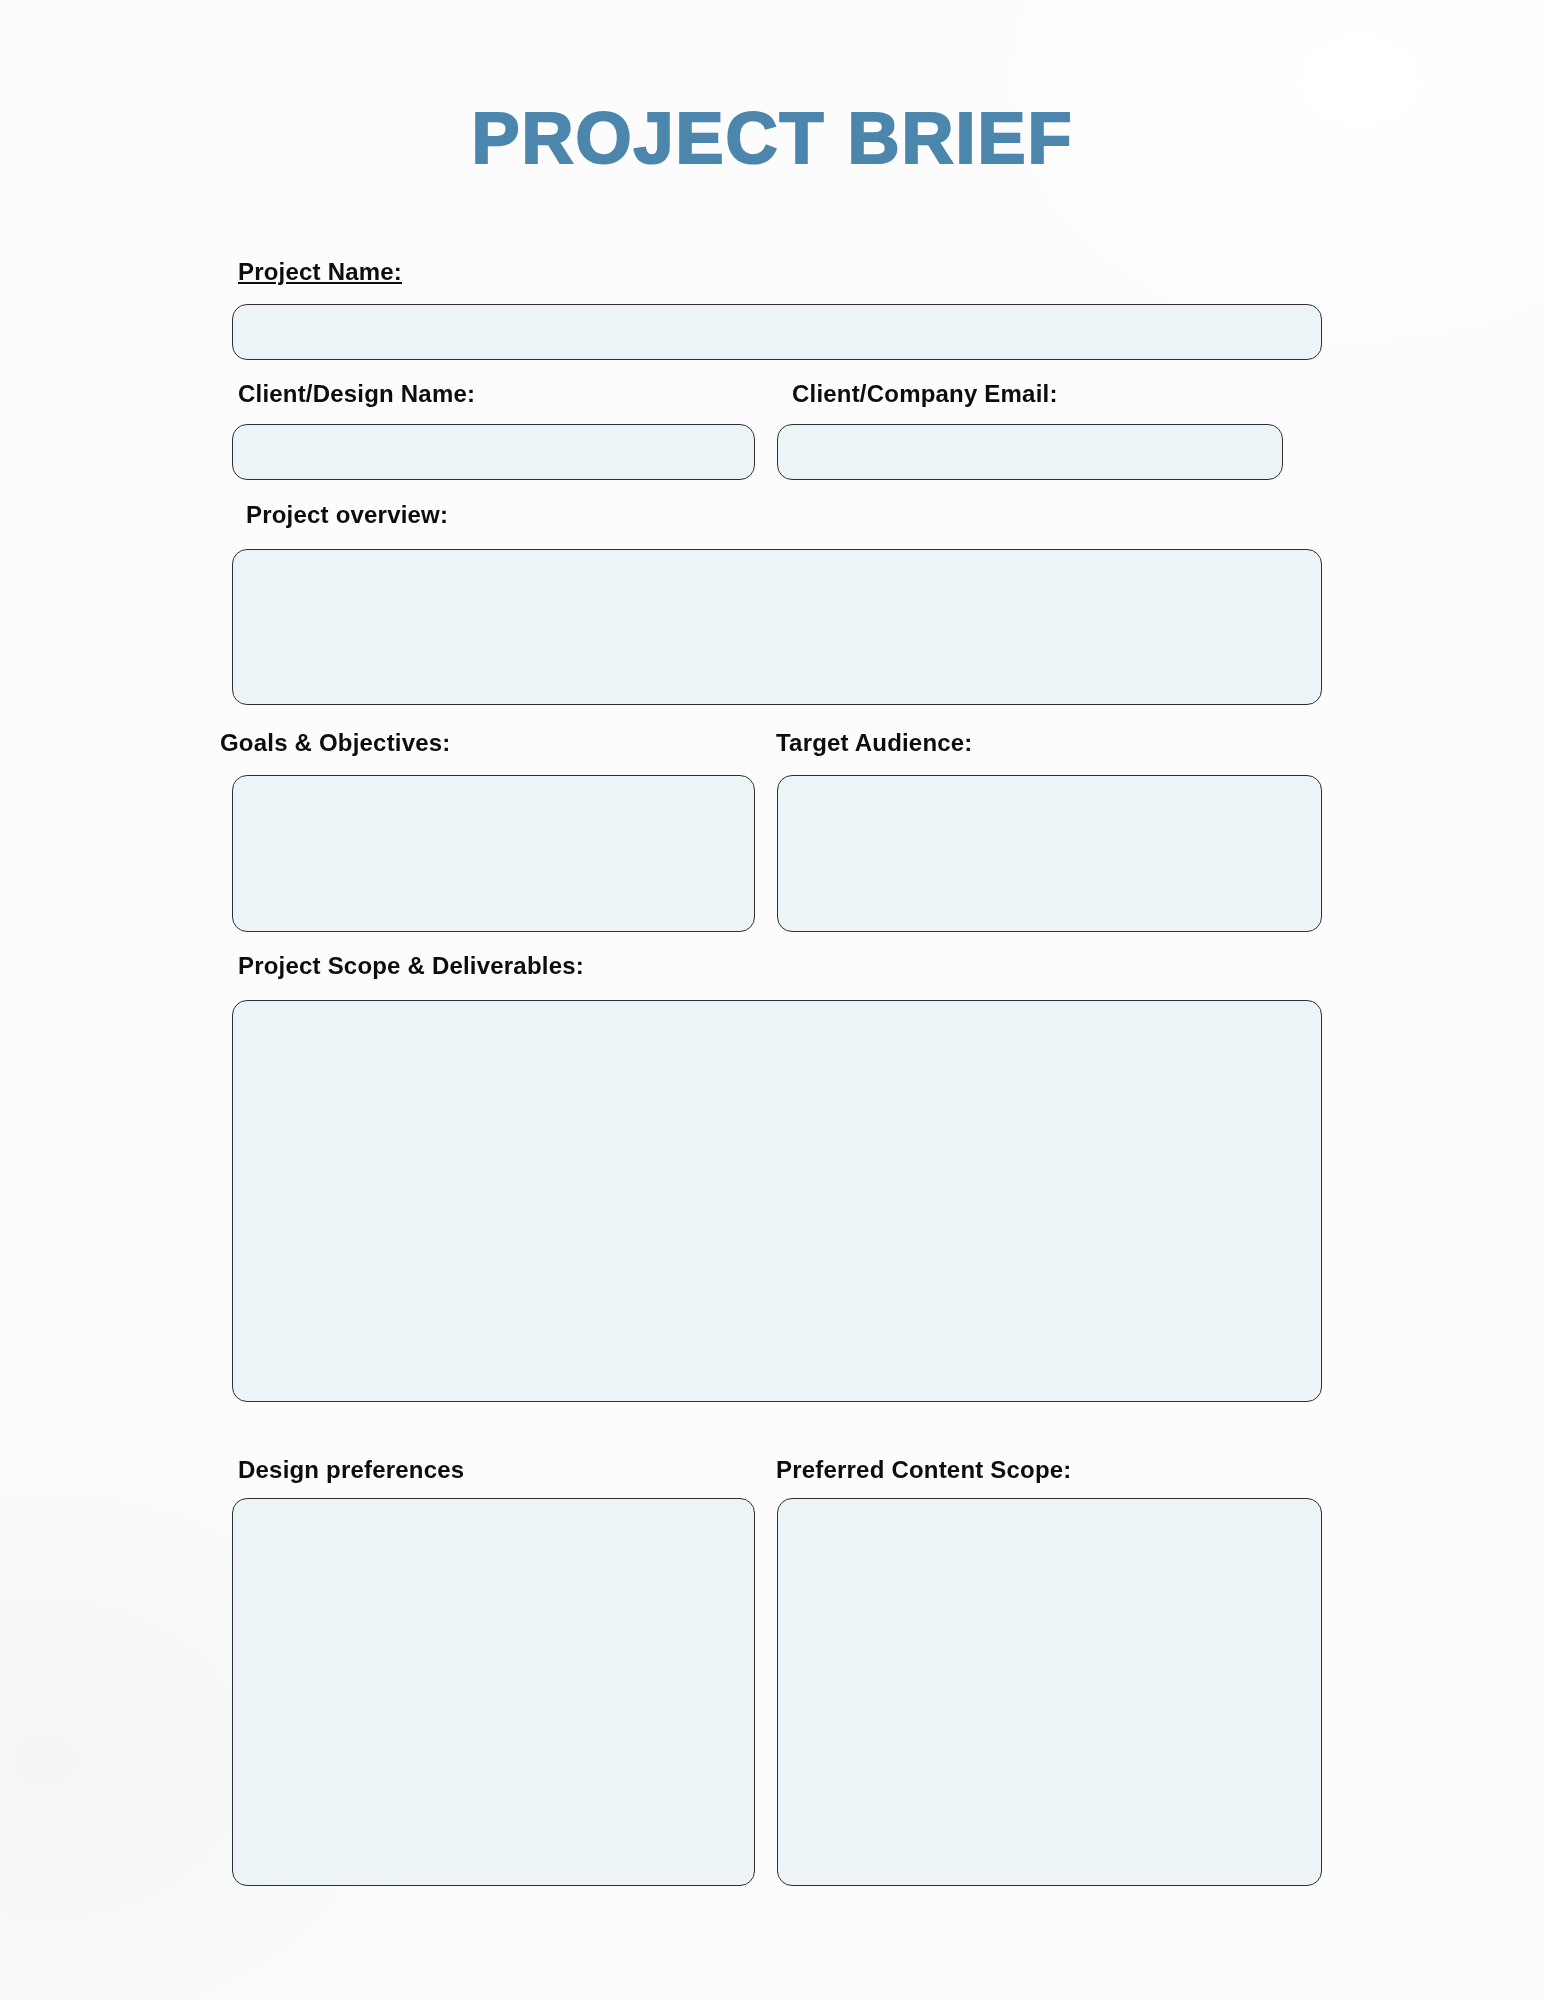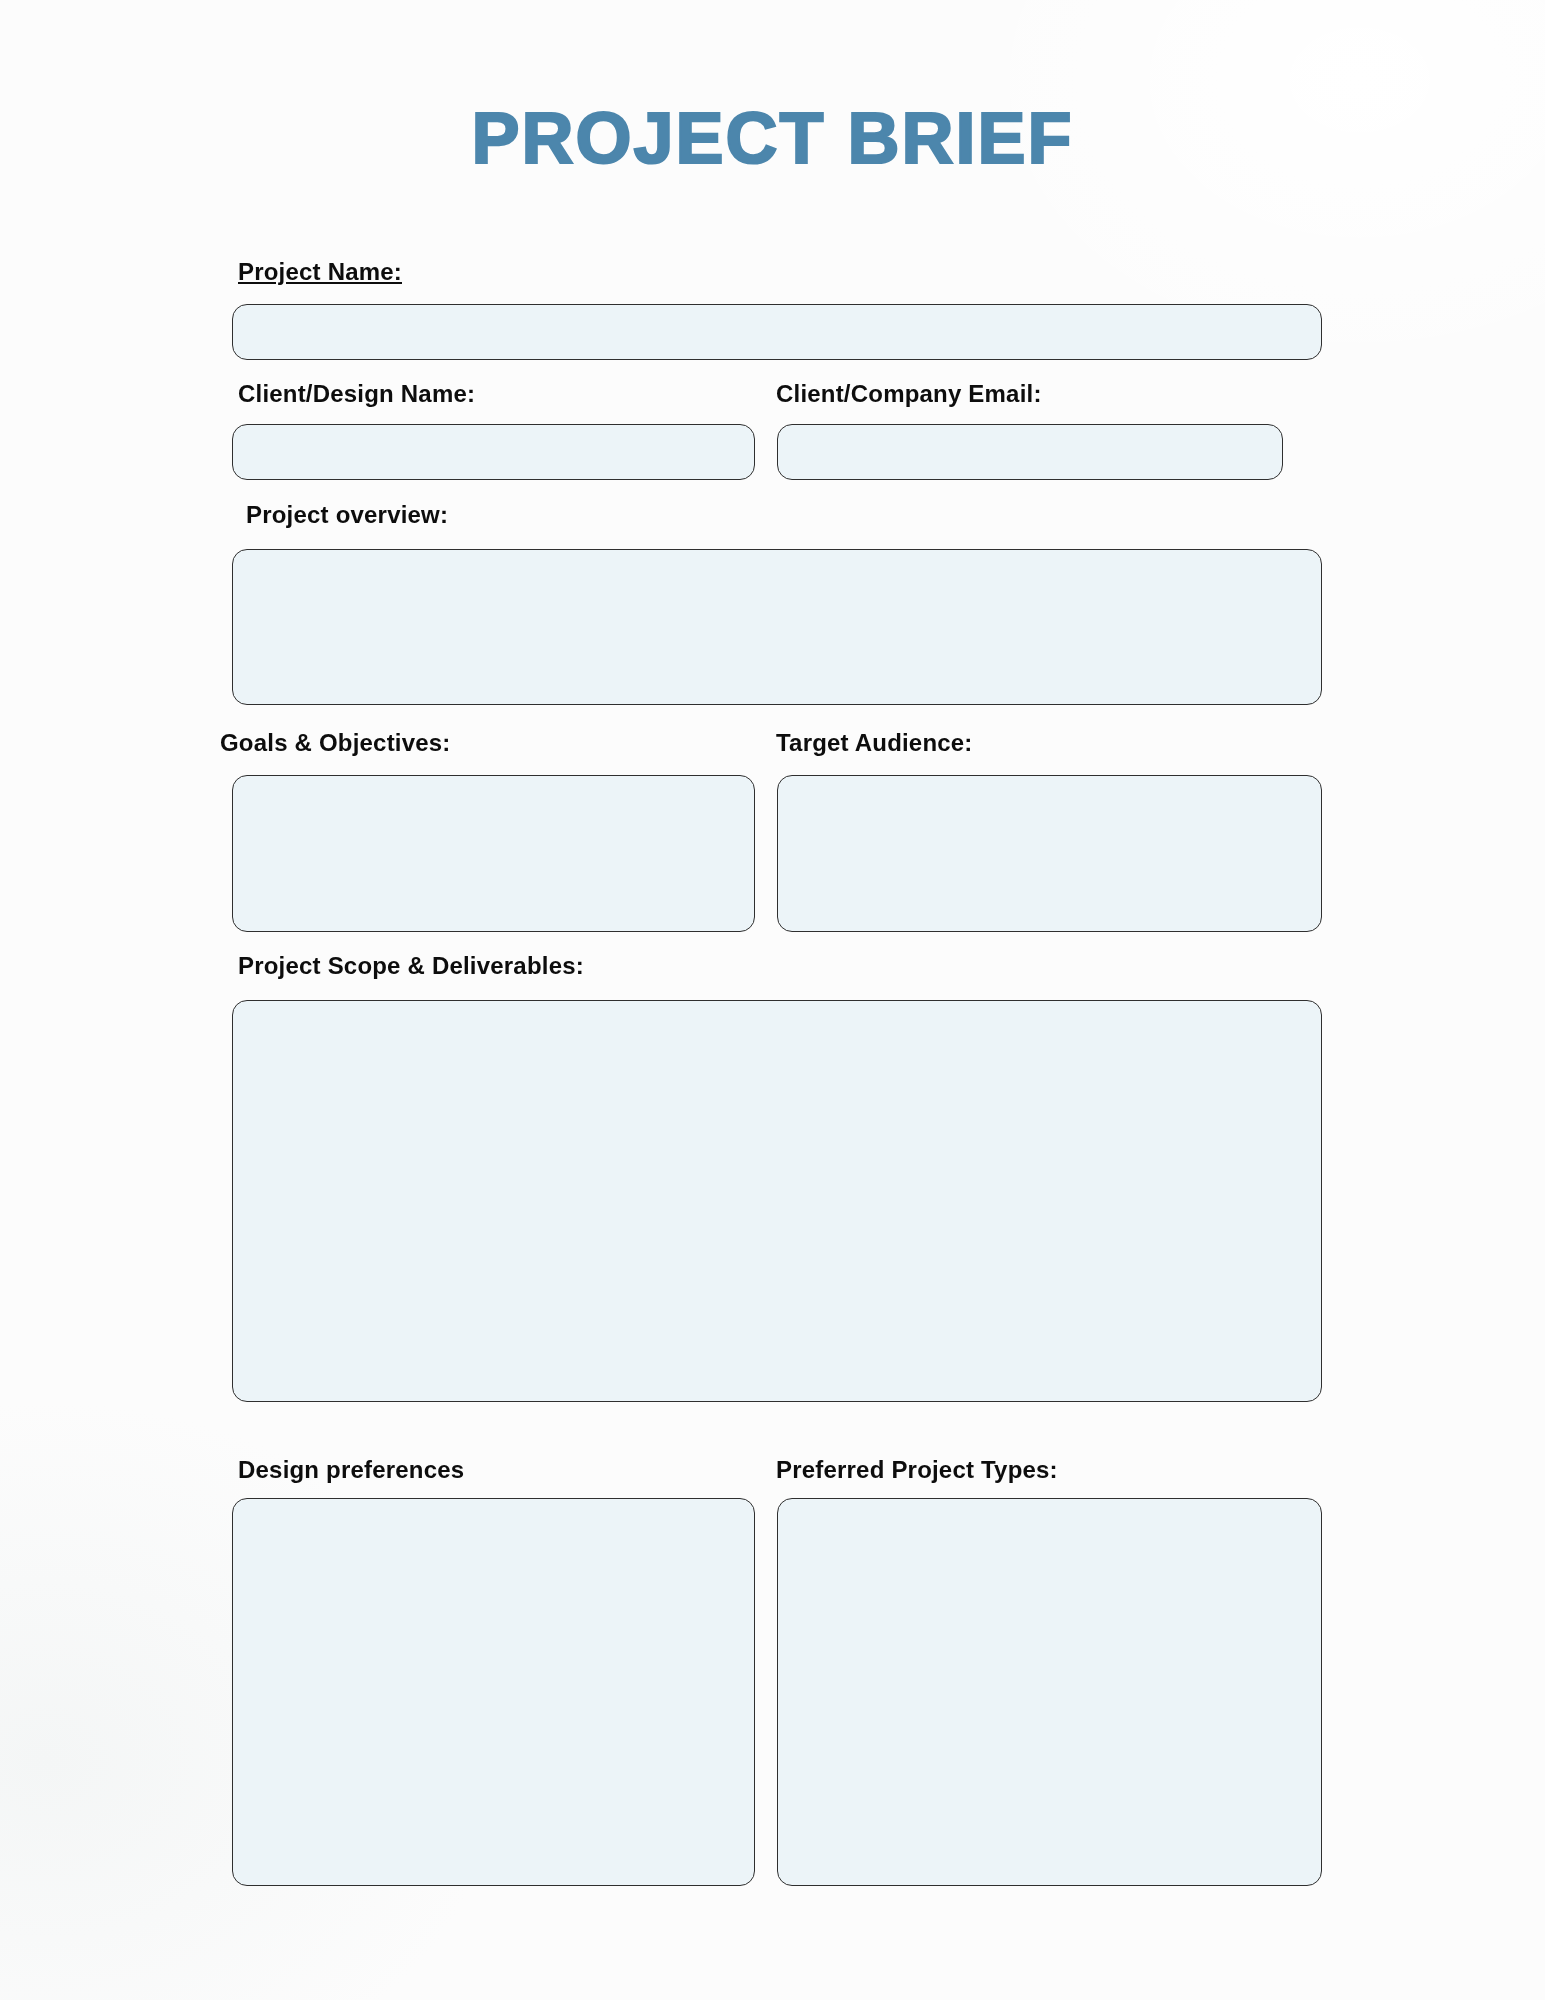--- a/index.html
+++ b/index.html
@@ -54,21 +54,21 @@
     color: #1a1a1a;
     padding: 10px 16px;
     resize: none;
     outline: none;
     overflow: hidden;
     display: block;
   }
   
   .lbl-project-name      { left: 238px; top: 258px; text-decoration: underline; }
   .lbl-client-name       { left: 238px; top: 380px; }
-  .lbl-client-email      { left: 776px; top: 380px; text-align: center; }
+  .lbl-client-email      { left: 792px; top: 380px; text-align: center; }
   .lbl-project-overview  { left: 238px; top: 501px; margin-left: 8px; }
   .lbl-goals             { left: 220px; top: 729px; }
   .lbl-target            { left: 776px; top: 729px; }
   .lbl-scope             { left: 238px; top: 952px; }
   .lbl-design            { left: 238px; top: 1456px; }
   .lbl-content-types     { left: 776px; top: 1456px; }
   
   .box-project-name      { left: 232px; top: 304px;  width: 1090px; height: 56px;  }
   .box-client-name       { left: 232px; top: 424px;  width: 523px;  height: 56px;  }
   .box-client-email      { left: 777px; top: 424px;  width: 506px;  height: 56px;  }
@@ -101,14 +101,14 @@
 
 <label class="field-label lbl-target">Target Audience:</label>
 <textarea class="field-box box-target" style=""></textarea>
 
 <label class="field-label lbl-scope">Project Scope &amp; Deliverables:</label>
 <textarea class="field-box box-scope" style=""></textarea>
 
 <label class="field-label lbl-design">Design preferences</label>
 <textarea class="field-box box-design" style=""></textarea>
 
-<label class="field-label lbl-content-types">Preferred Project Types:</label>
+<label class="field-label lbl-content-types">Preferred Content Scope:</label>
 <textarea class="field-box box-content-types" style=""></textarea>
 
 </body></html>

